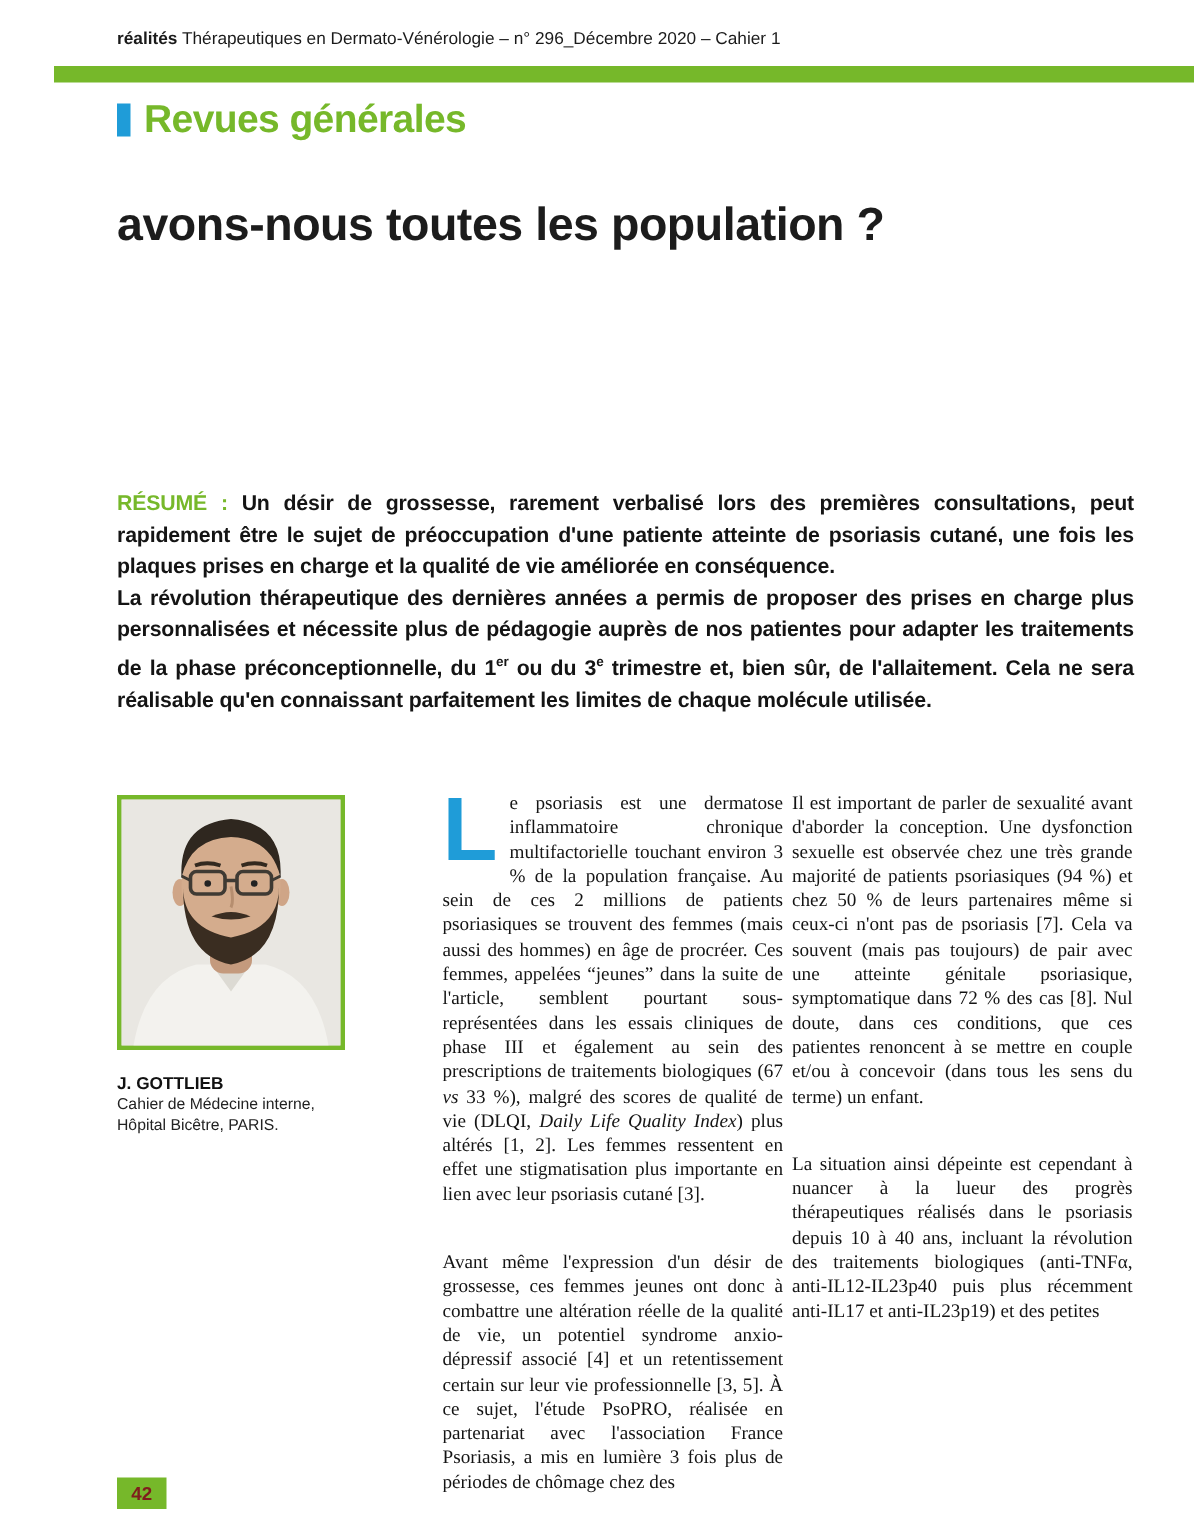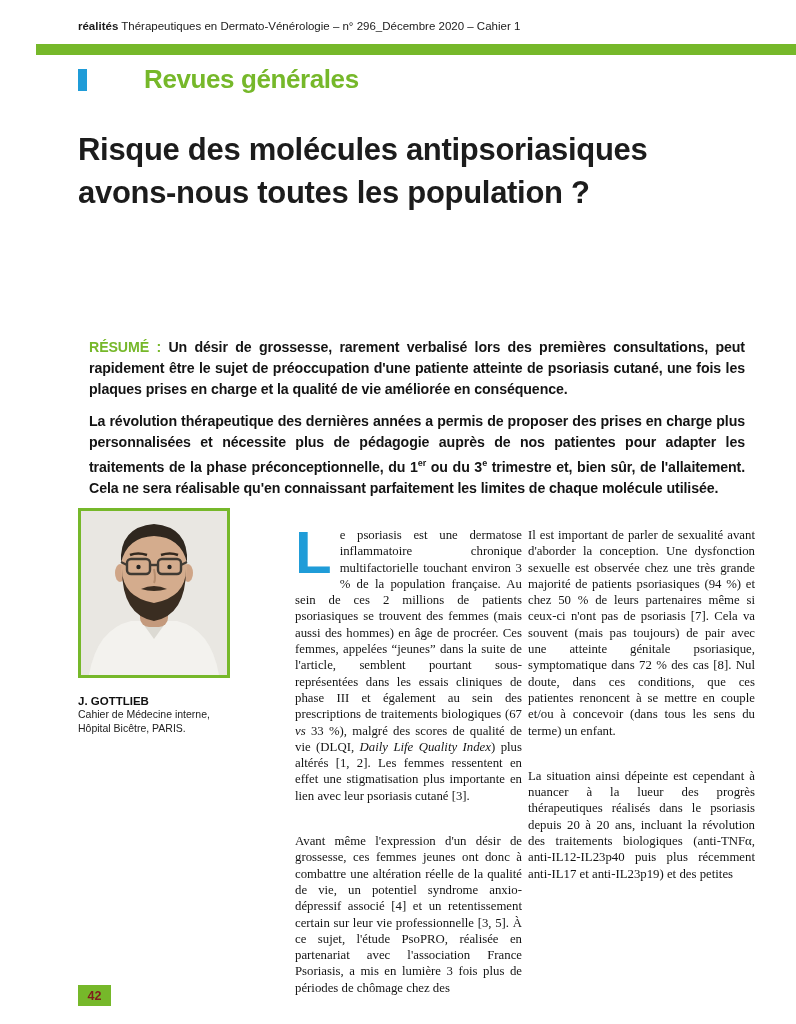--- a/index.html
+++ b/index.html
@@ -8,39 +8,39 @@
     font-family:"Liberation Sans", sans-serif; overflow:hidden;
     color:#1b1b1b;
   }
 
   
   .header-line { position:absolute; left:78px; top:20px; font-size:11.5px; color:#1a1a1a; letter-spacing:0; white-space:nowrap; }
   .brand { font-weight:bold; }
   .green-bar { position:absolute; left:36px; top:44px; width:760px; height:11px; background:#76b82a; }
 
   
-  .section { position:absolute; left:78px; top:64px; display:flex; align-items:center;gap:48px; }
+  .section { position:absolute; left:78px; top:64px; display:flex; align-items:center; }
   .marker { width:9px; height:22px; background:#1f9cd8; margin-right:9px; }
   .section-label { font-size:26px; font-weight:bold; color:#76b82a; letter-spacing:-0.4px; }
 
   
   .title { position:absolute; left:78px; top:128px; margin:0; font-size:31px; font-weight:bold;
            line-height:43px; color:#1c1c1c; letter-spacing:-0.3px; }
   .title span { display:block; }
   .t2 { color:#1f9cd8; }
 
   
   .resume { position:absolute; left:78px; top:326px; width:678px; font-size:14.2px; font-weight:bold;
             line-height:21px; text-align:justify; color:#141414; letter-spacing:-0.1px; }
-  .resume p { margin:11px; }
+  .resume p { margin:0; }
   .resume-label { color:#76b82a; }
   .resume sup { font-size:9px; }
 
   
-  .author { position:absolute; left:78px; top:508px; width:180px; }
+  .author { position:absolute; left:78px; top:530px; width:180px; }
   .photo { width:146px; height:164px; border:3px solid #76b82a; background:#e9e7e2; }
   .author-name { margin-top:17px; font-size:11.5px; font-weight:bold; color:#111; }
   .author-aff { font-size:10.5px; line-height:14px; color:#222; }
   .author-aff:first-of-type { margin-top:3px; }
 
   
   .body-text { font-family:"Liberation Serif", serif; font-size:12.8px; line-height:16.3px;
                text-align:justify; color:#141414; }
   .col { position:absolute; top:527px; width:227px; }
   .col1 { left:295px; }
@@ -67,21 +67,20 @@
   </div>
 
   <div class="green-bar"></div>
 
   <div class="section">
     <span class="marker"></span>
     <span class="section-label">Revues générales</span>
   </div>
 
   <h1 class="title">
-    <span class="t1">Risque des molécules antipsoriasiques</span>
     <span class="t3">avons-nous toutes les population ?</span>
   </h1>
 
   <div class="resume">
     <p><span class="resume-label">RÉSUMÉ :</span> <span>Un désir de grossesse, rarement verbalisé lors des premières consultations, peut rapidement être le sujet de préoccupation d'une patiente atteinte de psoriasis cutané, une fois les plaques prises en charge et la qualité de vie améliorée en conséquence.</span></p>
     <p><span>La révolution thérapeutique des dernières années a permis de proposer des prises en charge plus personnalisées et nécessite plus de pédagogie auprès de nos patientes pour adapter les traitements de la phase préconceptionnelle, du 1</span><sup>er</sup><span> ou du 3</span><sup>e</sup><span> trimestre et, bien sûr, de l'allaitement. Cela ne sera réalisable qu'en connaissant parfaitement les limites de chaque molécule utilisée.</span></p>
   </div>
 
   <aside class="author">
     <div class="photo">
@@ -112,18 +111,18 @@
     <div class="author-aff">Hôpital Bicêtre, PARIS.</div>
   </aside>
 
   <div class="col col1 body-text">
     <p><span class="dropcap">L</span><span><span>e psoriasis est une dermatose inflammatoire chronique multifactorielle touchant environ 3 % de la population française. Au sein de ces 2 millions de patients psoriasiques se trouvent des femmes (mais aussi des hommes) en âge de procréer. Ces femmes, appelées “jeunes” dans la suite de l'article, semblent pourtant sous-représentées dans les essais cliniques de phase III et également au sein des prescriptions de traitements biologiques (67 </span><span class="it">vs</span><span> 33 %), malgré des scores de qualité de vie (DLQI, </span><span class="it">Daily Life Quality Index</span><span>) plus altérés [1, 2]. Les femmes ressentent en effet une stigmatisation plus importante en lien avec leur psoriasis cutané [3].</span></span></p>
     <p>Avant même l'expression d'un désir de grossesse, ces femmes jeunes ont donc à combattre une altération réelle de la qualité de vie, un potentiel syndrome anxio-dépressif associé [4] et un retentissement certain sur leur vie professionnelle [3, 5]. À ce sujet, l'étude PsoPRO, réalisée en partenariat avec l'association France Psoriasis, a mis en lumière 3 fois plus de périodes de chômage chez des</p>
   </div>
 
   <div class="col col2 body-text">
     <p>Il est important de parler de sexualité avant d'aborder la conception. Une dysfonction sexuelle est observée chez une très grande majorité de patients psoriasiques (94 %) et chez 50 % de leurs partenaires même si ceux-ci n'ont pas de psoriasis [7]. Cela va souvent (mais pas toujours) de pair avec une atteinte génitale psoriasique, symptomatique dans 72 % des cas [8]. Nul doute, dans ces conditions, que ces patientes renoncent à se mettre en couple et/ou à concevoir (dans tous les sens du terme) un enfant.</p>
-    <p>La situation ainsi dépeinte est cependant à nuancer à la lueur des progrès thérapeutiques réalisés dans le psoriasis depuis 20 à 20 ans, incluant la révolution des traitements biologiques (anti-TNFα, anti-IL12-IL23p40 puis plus récemment anti-IL17 et anti-IL23p19) et des petites</p>
+    <p>La situation ainsi dépeinte est cependant à nuancer à la lueur des progrès thérapeutiques réalisés dans le psoriasis depuis 10 à 40 ans, incluant la révolution des traitements biologiques (anti-TNFα, anti-IL12-IL23p40 puis plus récemment anti-IL17 et anti-IL23p19) et des petites</p>
   </div>
 
   <div class="page-badge">42</div>
 
 </div>
 
 </body></html>

